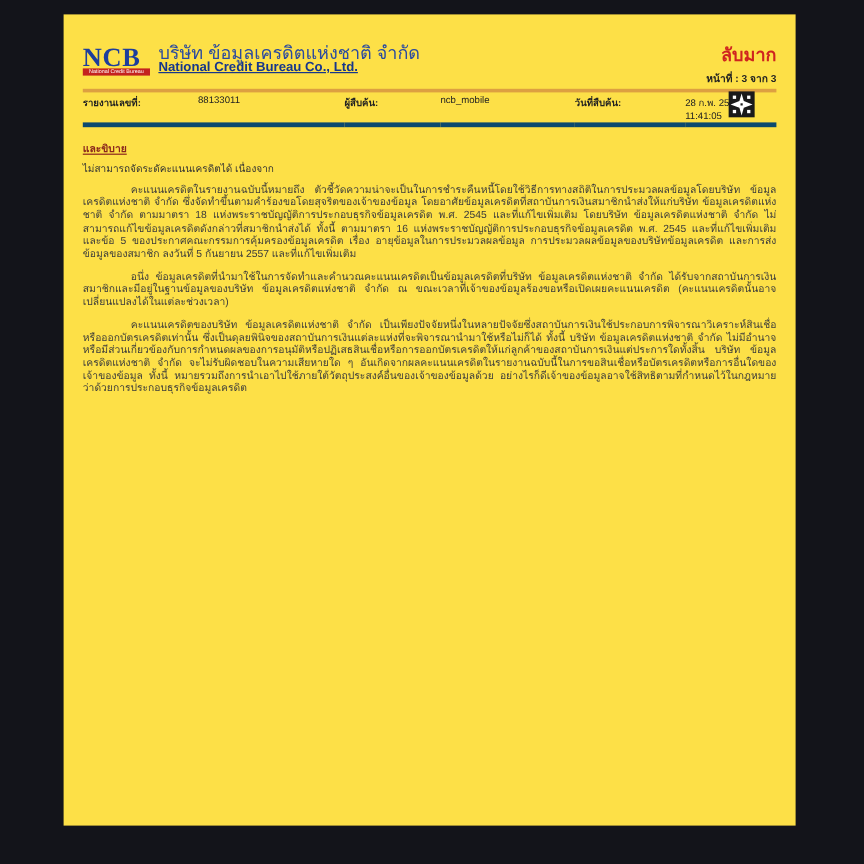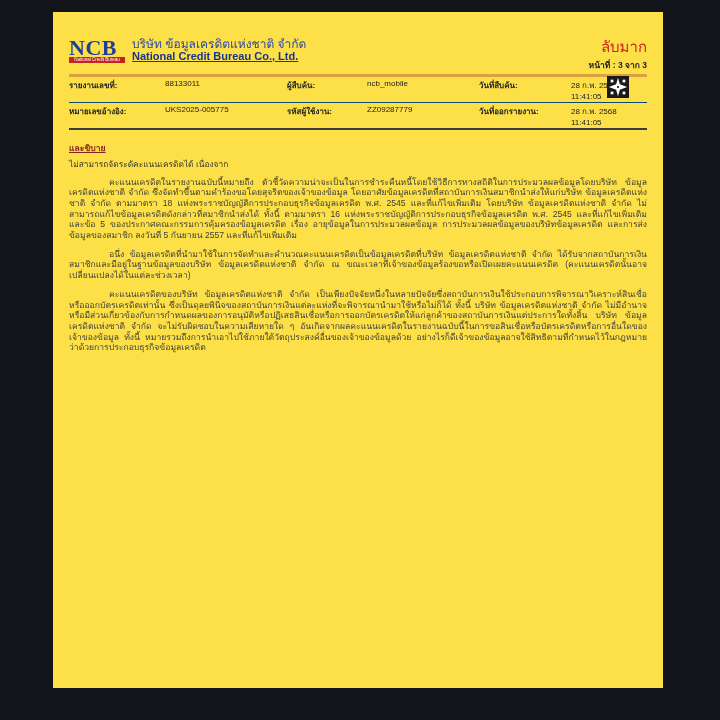--- a/index.html
+++ b/index.html
@@ -20,34 +20,34 @@
   .ncb-logo{width:56px;flex:0 0 auto;}
   .ncb-text{
     font-size:22px;font-weight:bold;color:#1d3e9c;line-height:19px;
     letter-spacing:0.5px;font-family:"Liberation Serif","DejaVu Serif",serif;
   }
   .ncb-bar{
     background:#c4231f;color:#ffffff;font-size:4.5px;line-height:6px;
     text-align:center;width:56px;white-space:nowrap;overflow:hidden;
   }
   .company{margin-left:7px;padding-top:1px;}
-  .company-th{color:#2a4aa0;font-size:12px;line-height:11px;text-align:right;}
+  .company-th{color:#2a4aa0;font-size:15px;line-height:11px;text-align:right;}
   .company-en{color:#16368c;font-size:11px;font-weight:bold;line-height:12px;text-decoration:underline;}
   .classification{text-align:right;padding-top:1px;}
-  .confidential{color:#cf241f;font-size:15px;font-weight:normal;line-height:16px;}
+  .confidential{color:#cf241f;font-size:15px;font-weight:bold;line-height:16px;}
   .page-num{font-size:8.5px;font-weight:bold;color:#222;margin-top:3px;}
 
   .report-title{font-size:13.5px;font-weight:bold;color:#101010;margin-top:5px;}
   .rule{height:3px;background:#dda041;margin-top:2px;}
 
   
   .info-table{width:100%;border-collapse:collapse;font-size:8px;color:#222;
     border-bottom:2px solid #3c3c3c;}
   .info-table td{padding:1.5px 0;vertical-align:top;}
-  .info-table tr:first-child td{border-bottom:1px solid #0c4a6e;margin-top:26px;}
+  .info-table tr:first-child td{border-bottom:4px solid #0c4a6e;margin-top:26px;}
   .info-table .lbl{font-weight:bold;}
   .c1{width:96px;} .c2{width:122px;} .c3{width:80px;}
   .c4{width:112px;} .c5{width:92px;}
 
   .qr{
     position:absolute;top:64px;right:34px;width:22px;height:22px;
   }
 
   
   .exp-heading{
@@ -90,28 +90,20 @@
     <table class="info-table">
       <tbody>
           <tr>
         <td class="lbl c1">รายงานเลขที่:</td>
         <td class="c2">88133011</td>
         <td class="lbl c3">ผู้สืบค้น:</td>
         <td class="c4">ncb_mobile</td>
         <td class="lbl c5">วันที่สืบค้น:</td>
         <td>28 ก.พ. 2568 11:41:05</td>
       </tr>
-      <tr>
-        <td class="lbl c1">หมายเลขอ้างอิง:</td>
-        <td class="c2">UKS2025-005775</td>
-        <td class="lbl c3">รหัสผู้ใช้งาน:</td>
-        <td class="c4">ZZ09287779</td>
-        <td class="lbl c5">วันที่ออกรายงาน:</td>
-        <td>28 ก.พ. 2568 11:41:05</td>
-      </tr>
     </tbody>
       </table>
 
     <div class="exp-heading">และขิบาย</div>
     <div class="exp-line">ไม่สามารถจัดระดัคะแนนเครดิตได้ เนื่องจาก</div>
 
     <div class="body-text">
       <p>คะแนนเครดิตในรายงานฉบับนี้หมายถึง ตัวชี้วัดความน่าจะเป็นในการชำระคืนหนี้โดยใช้วิธีการทางสถิติในการประมวลผลข้อมูลโดยบริษัท ข้อมูลเครดิตแห่งชาติ จำกัด ซึ่งจัดทำขึ้นตามคำร้องขอโดยสุจริตของเจ้าของข้อมูล โดยอาศัยข้อมูลเครดิตที่สถาบันการเงินสมาชิกนำส่งให้แก่บริษัท ข้อมูลเครดิตแห่งชาติ จำกัด ตามมาตรา 18 แห่งพระราชบัญญัติการประกอบธุรกิจข้อมูลเครดิต พ.ศ. 2545 และที่แก้ไขเพิ่มเติม โดยบริษัท ข้อมูลเครดิตแห่งชาติ จำกัด ไม่สามารถแก้ไขข้อมูลเครดิตดังกล่าวที่สมาชิกนำส่งได้ ทั้งนี้ ตามมาตรา 16 แห่งพระราชบัญญัติการประกอบธุรกิจข้อมูลเครดิต พ.ศ. 2545 และที่แก้ไขเพิ่มเติม และข้อ 5 ของประกาศคณะกรรมการคุ้มครองข้อมูลเครดิต เรื่อง อายุข้อมูลในการประมวลผลข้อมูล การประมวลผลข้อมูลของบริษัทข้อมูลเครดิต และการส่งข้อมูลของสมาชิก ลงวันที่ 5 กันยายน 2557 และที่แก้ไขเพิ่มเติม</p>
       <p>อนึ่ง ข้อมูลเครดิตที่นำมาใช้ในการจัดทำและคำนวณคะแนนเครดิตเป็นข้อมูลเครดิตที่บริษัท ข้อมูลเครดิตแห่งชาติ จำกัด ได้รับจากสถาบันการเงินสมาชิกและมีอยู่ในฐานข้อมูลของบริษัท ข้อมูลเครดิตแห่งชาติ จำกัด ณ ขณะเวลาที่เจ้าของข้อมูลร้องขอหรือเปิดเผยคะแนนเครดิต (คะแนนเครดิตนั้นอาจเปลี่ยนแปลงได้ในแต่ละช่วงเวลา)</p>
       <p>คะแนนเครดิตของบริษัท ข้อมูลเครดิตแห่งชาติ จำกัด เป็นเพียงปัจจัยหนึ่งในหลายปัจจัยซึ่งสถาบันการเงินใช้ประกอบการพิจารณาวิเคราะห์สินเชื่อหรือออกบัตรเครดิตเท่านั้น ซึ่งเป็นดุลยพินิจของสถาบันการเงินแต่ละแห่งที่จะพิจารณานำมาใช้หรือไม่ก็ได้ ทั้งนี้ บริษัท ข้อมูลเครดิตแห่งชาติ จำกัด ไม่มีอำนาจหรือมีส่วนเกี่ยวข้องกับการกำหนดผลของการอนุมัติหรือปฏิเสธสินเชื่อหรือการออกบัตรเครดิตให้แก่ลูกค้าของสถาบันการเงินแต่ประการใดทั้งสิ้น บริษัท ข้อมูลเครดิตแห่งชาติ จำกัด จะไม่รับผิดชอบในความเสียหายใด ๆ อันเกิดจากผลคะแนนเครดิตในรายงานฉบับนี้ในการขอสินเชื่อหรือบัตรเครดิตหรือการอื่นใดของเจ้าของข้อมูล ทั้งนี้ หมายรวมถึงการนำเอาไปใช้ภายใต้วัตถุประสงค์อื่นของเจ้าของข้อมูลด้วย อย่างไรก็ดีเจ้าของข้อมูลอาจใช้สิทธิตามที่กำหนดไว้ในกฎหมายว่าด้วยการประกอบธุรกิจข้อมูลเครดิต</p>

